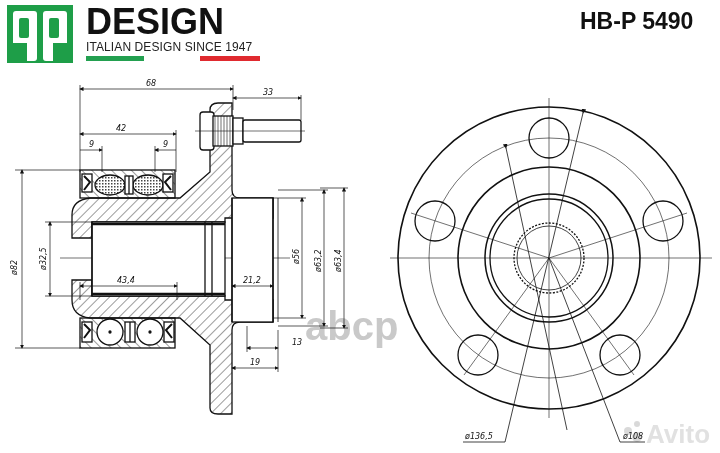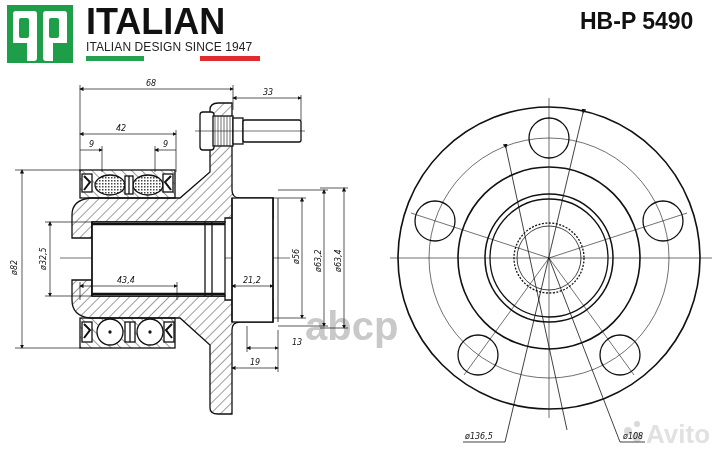--- a/index.html
+++ b/index.html
@@ -22,21 +22,21 @@
 
     <rect x="6" y="6" width="24" height="50" rx="3" fill="#fff"></rect>
     <rect x="12" y="13" width="10" height="20" rx="2" fill="#1e9e48"></rect>
     <rect x="6" y="38" width="14" height="20" fill="#1e9e48"></rect>
 
     <rect x="36" y="6" width="24" height="50" rx="3" fill="#fff"></rect>
     <rect x="42" y="13" width="10" height="20" rx="2" fill="#1e9e48"></rect>
     <rect x="46" y="38" width="14" height="20" fill="#1e9e48"></rect>
   </svg>
 </div>
-<div class="brand">ITALIAN</div>
+<div class="brand">DESIGN</div>
 <div class="tagline">ITALIAN DESIGN SINCE 1947</div>
 <div class="bar-green"></div>
 <div class="bar-red"></div>
 <div class="part-no">HB-P 5490</div>
 
 <svg class="drawing" width="720" height="453" viewBox="0 0 720 453">
   <defs>
     <pattern id="hatch" width="7" height="7" patternUnits="userSpaceOnUse" patternTransform="rotate(45)">
       <line x1="0" y1="0" x2="0" y2="7" stroke="#222" stroke-width="0.9"></line>
     </pattern>

